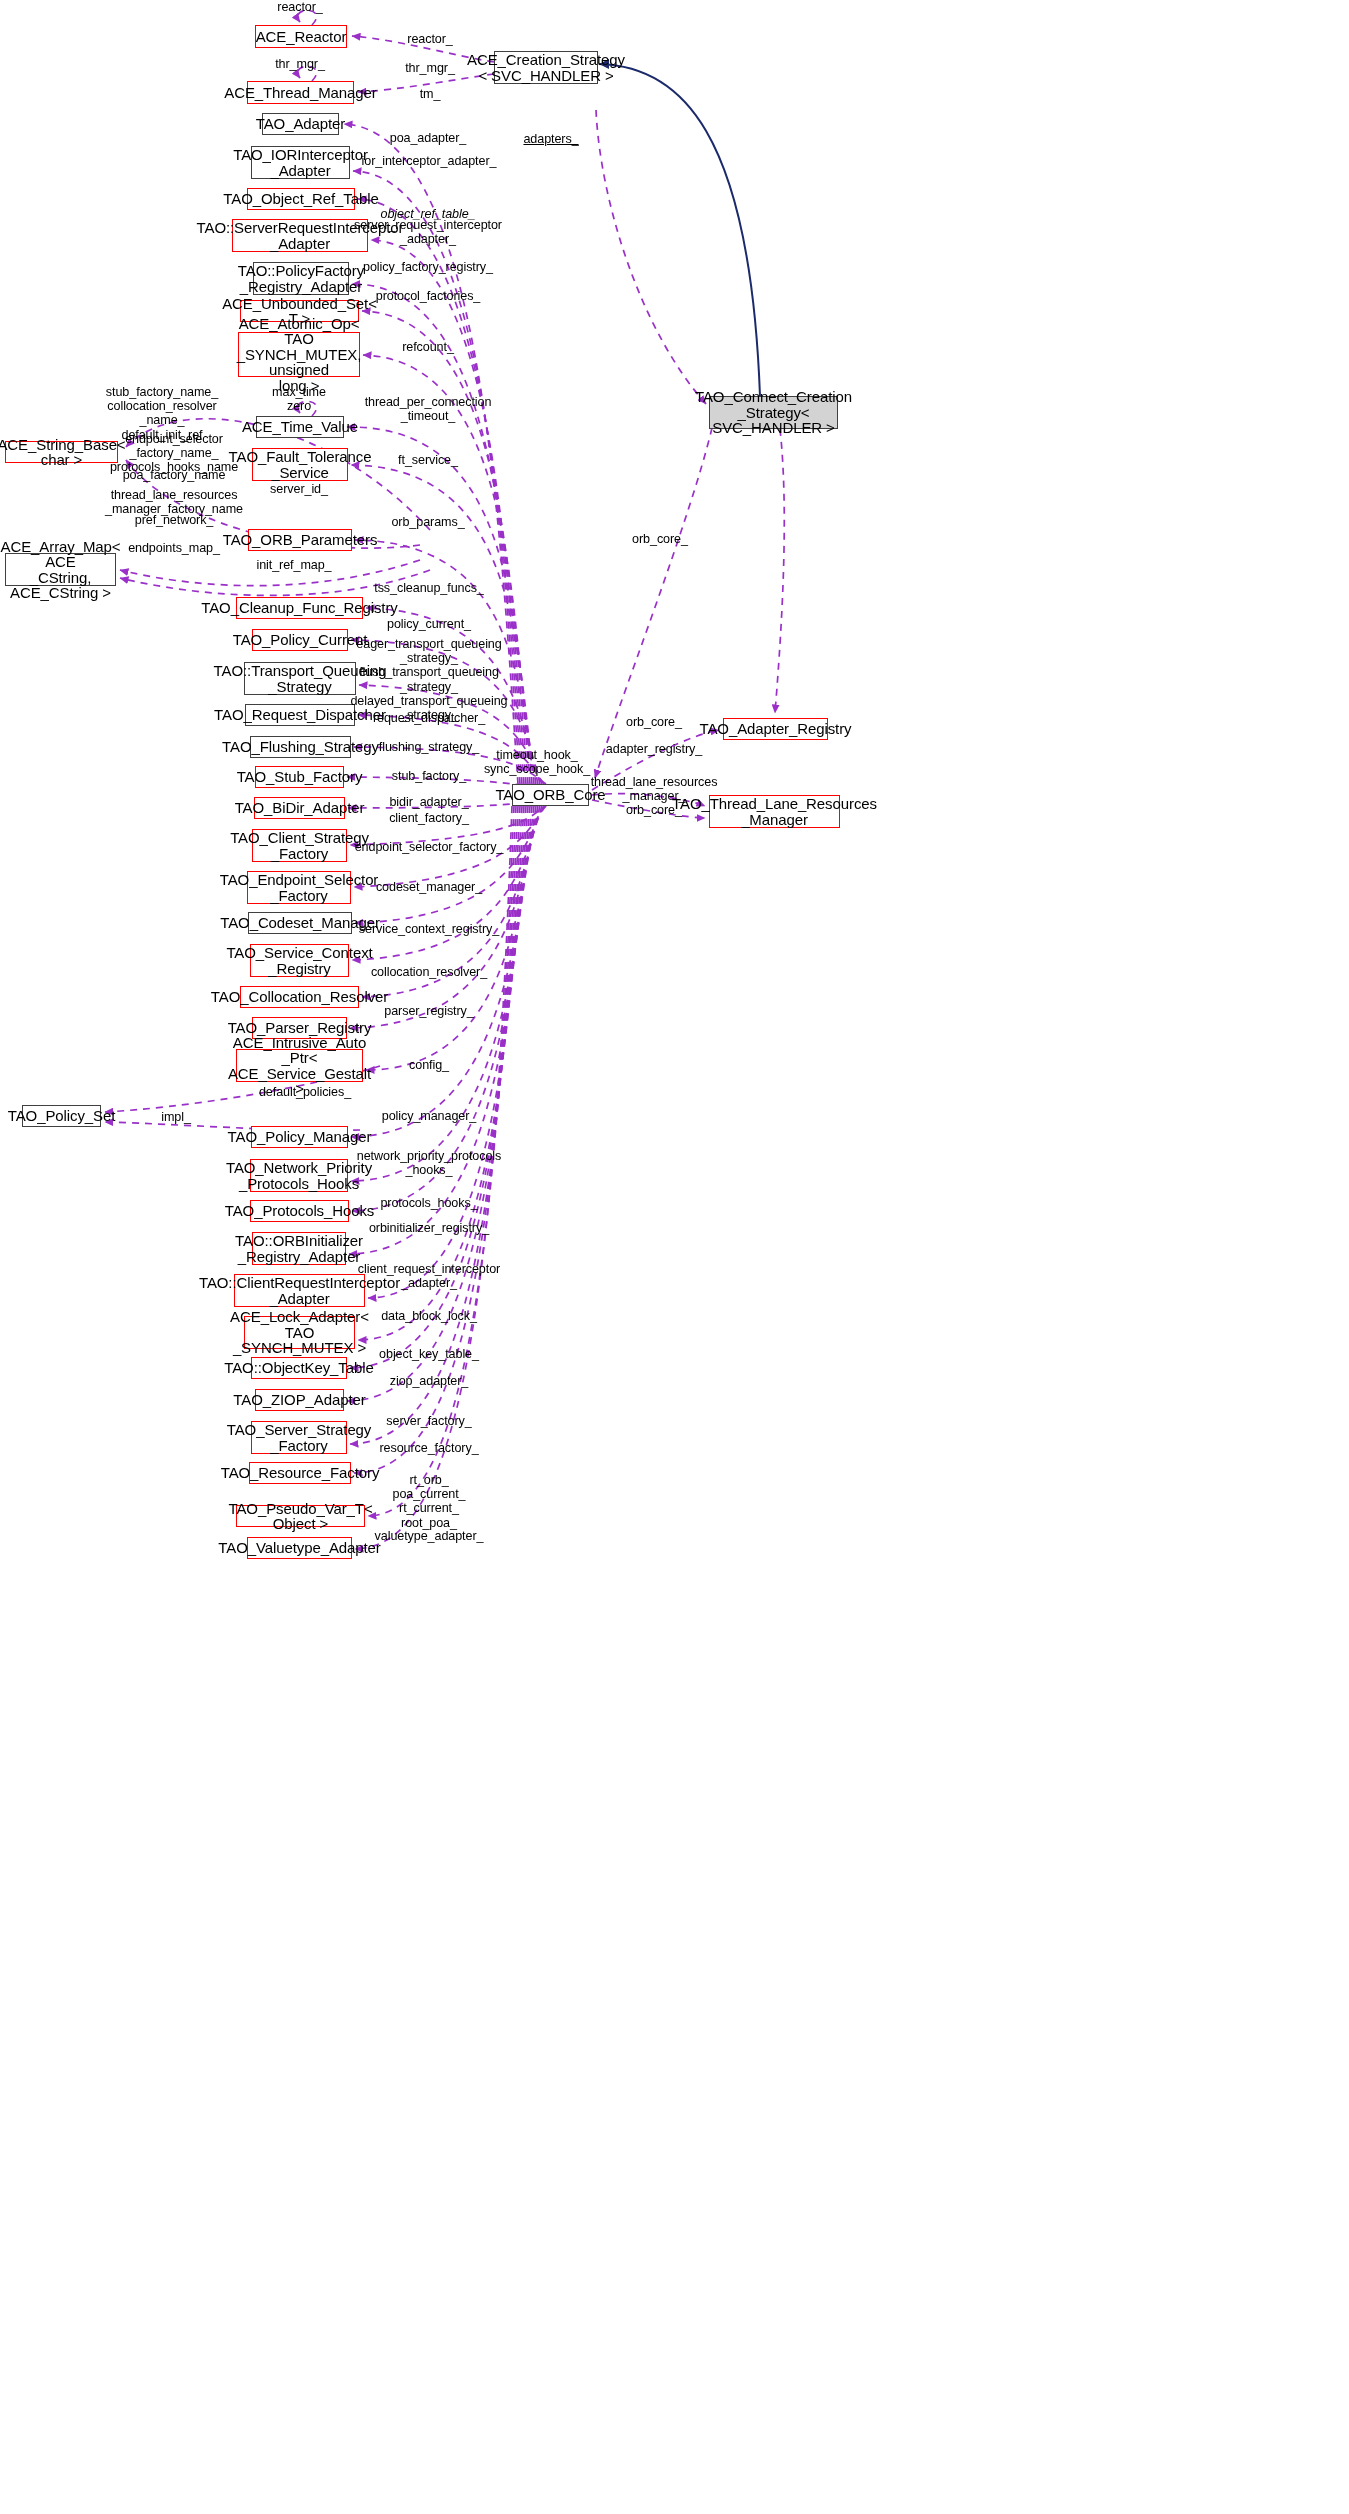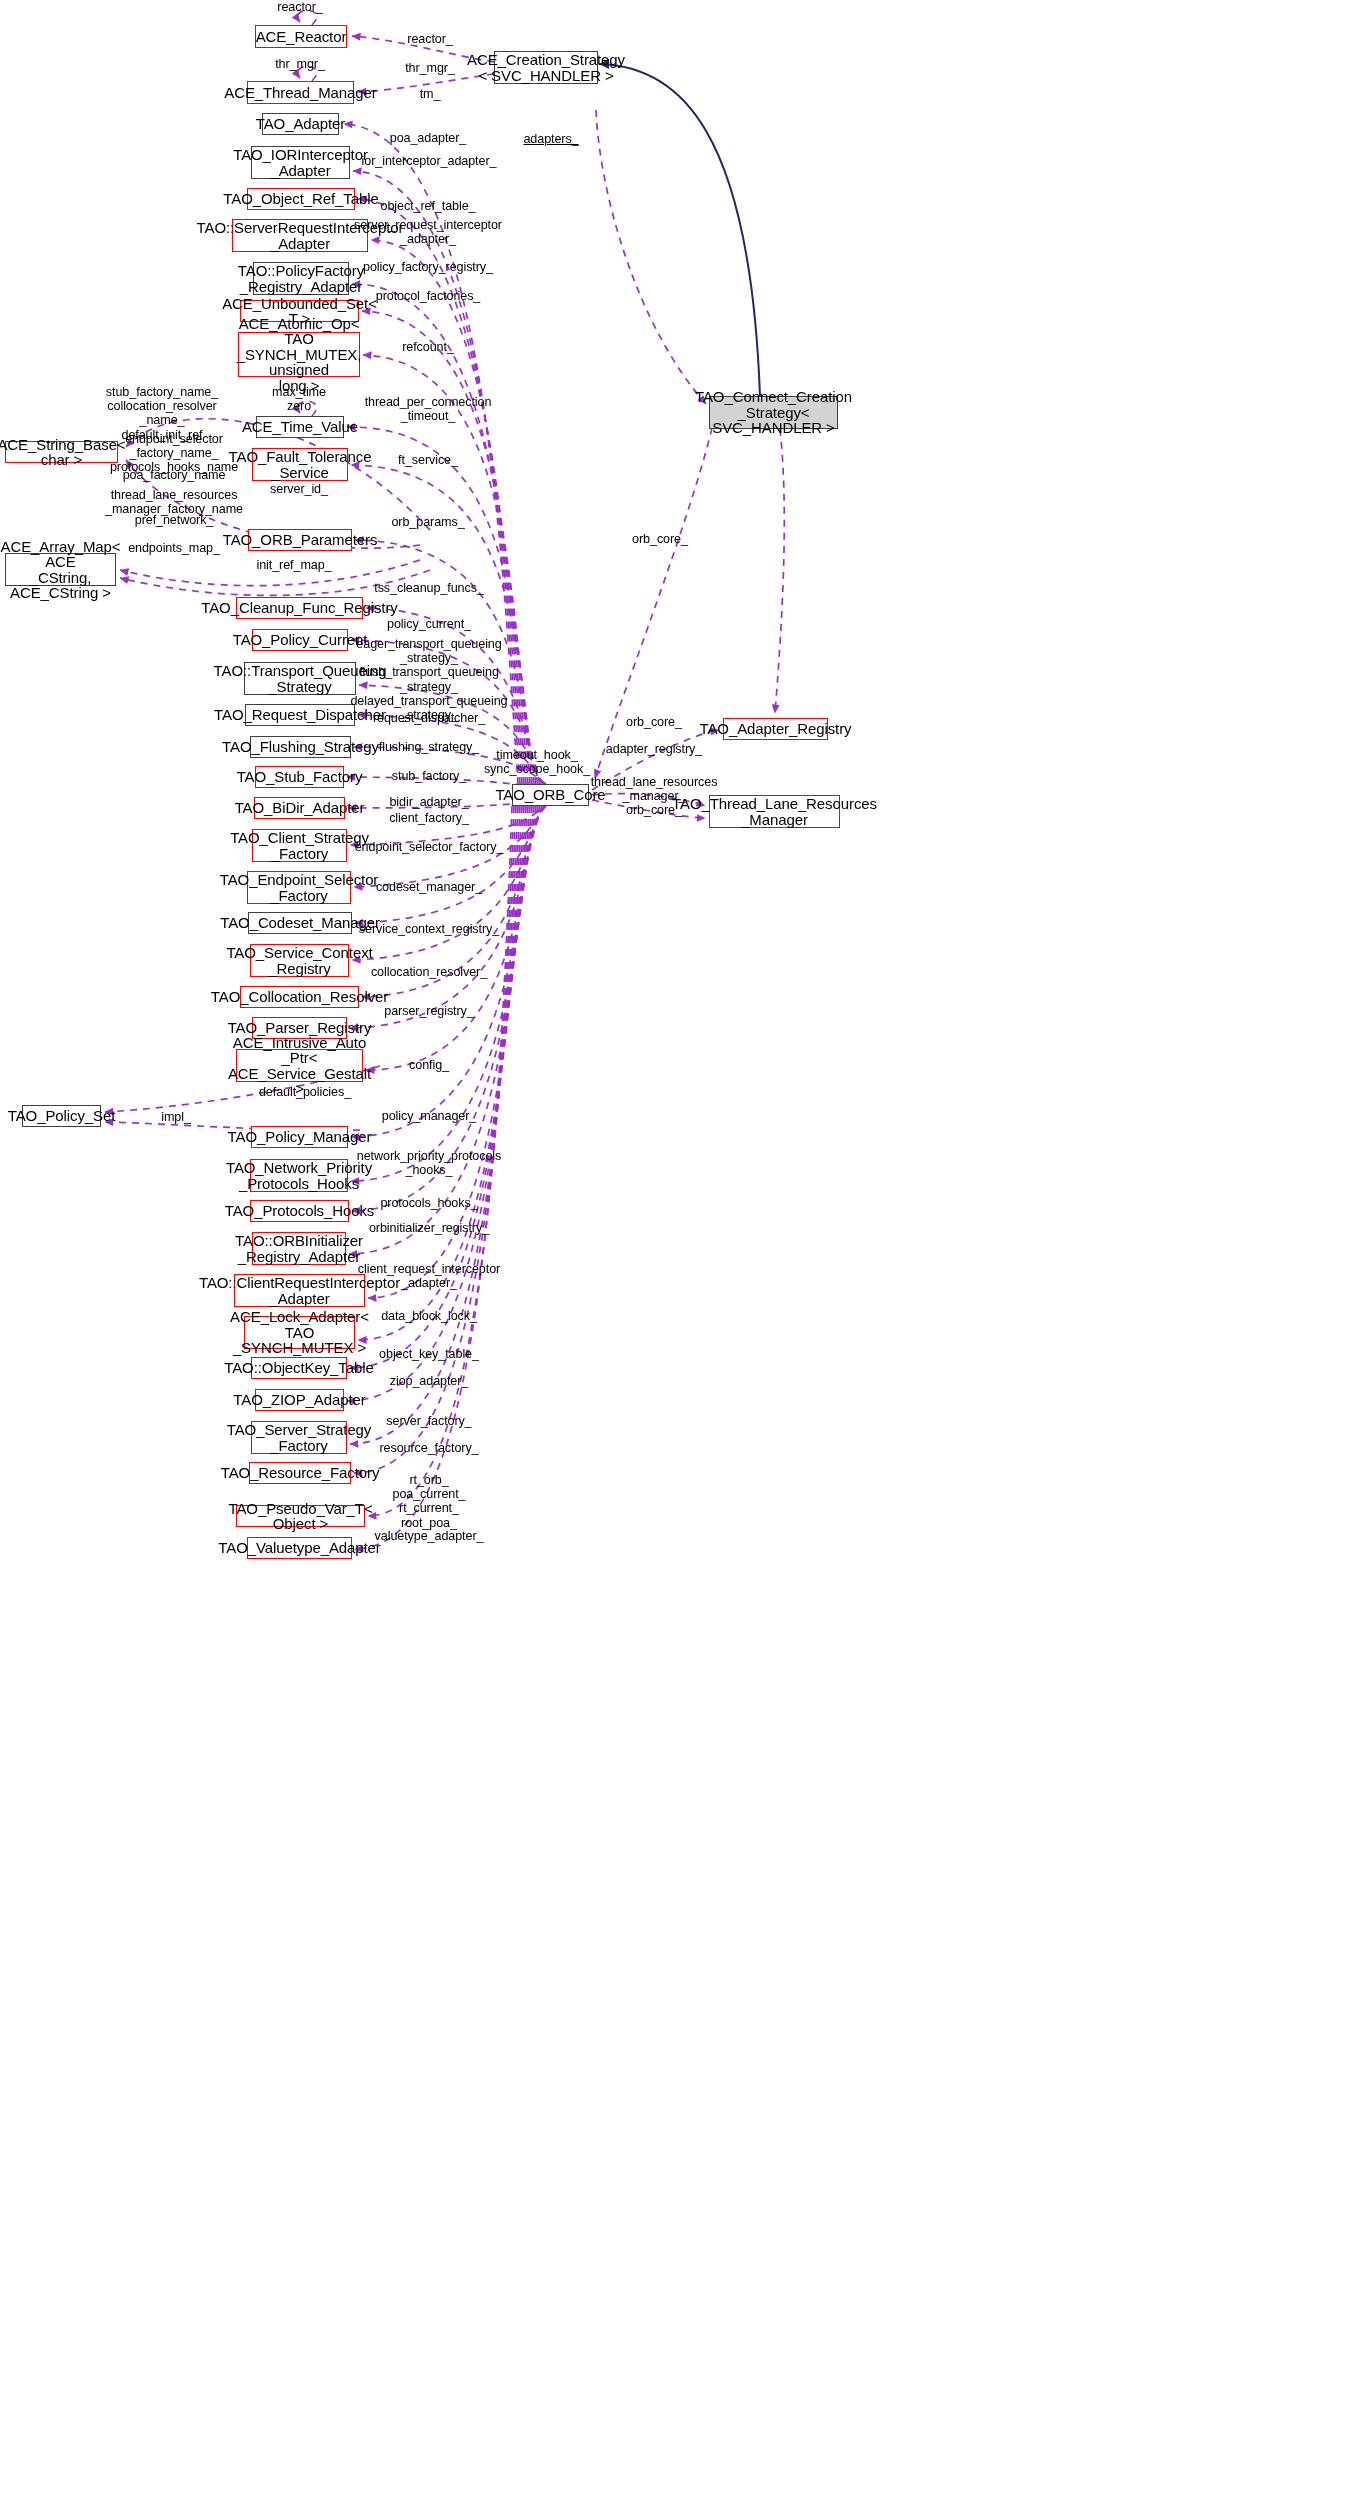--- a/index.html
+++ b/index.html
@@ -203,21 +203,21 @@
     </div>
   <div id="labels-layer">
       <div class="elabel" style="left: 300px; top: 0px;">reactor_</div>
       <div class="elabel" style="left: 300px; top: 57px;">thr_mgr_</div>
       <div class="elabel" style="left: 430px; top: 32px;">reactor_</div>
       <div class="elabel" style="left: 430px; top: 61px;">thr_mgr_</div>
       <div class="elabel" style="left: 430px; top: 87px;">tm_</div>
       <div class="elabel" style="left: 551px; top: 132px; text-decoration: underline;">adapters_</div>
       <div class="elabel" style="left: 428px; top: 131px;">poa_adapter_</div>
       <div class="elabel" style="left: 429px; top: 154px;">ior_interceptor_adapter_</div>
-      <div class="elabel" style="left: 428px; top: 199px;">object_ref_table_</div>
+      <div class="elabel" style="left: 428px; top: 207px; font-style: italic;">object_ref_table_</div>
       <div class="elabel" style="left: 428px; top: 218px;">server_request_interceptor
 _adapter_</div>
       <div class="elabel" style="left: 428px; top: 260px;">policy_factory_registry_</div>
       <div class="elabel" style="left: 428px; top: 289px;">protocol_factories_</div>
       <div class="elabel" style="left: 428px; top: 340px;">refcount_</div>
       <div class="elabel" style="left: 162px; top: 385px;">stub_factory_name_
 collocation_resolver
 _name_
 default_init_ref</div>
       <div class="elabel" style="left: 174px; top: 432px;">endpoint_selector

